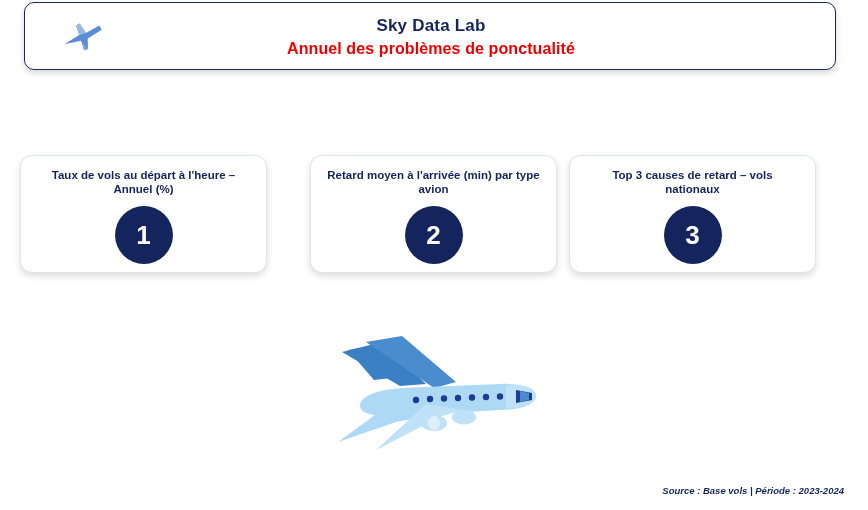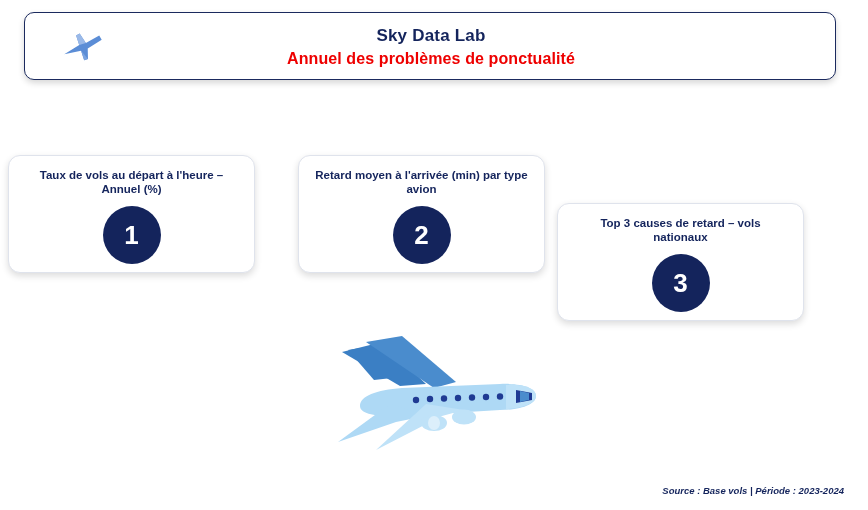--- a/index.html
+++ b/index.html
@@ -12,21 +12,21 @@
     background: #ffffff;
     font-family: "Liberation Sans", sans-serif;
     overflow: hidden;
     position: relative;
   }
 
   
   .header-card {
     position: absolute;
     left: 24px;
-    top: 12px;
+    top: 2px;
     width: 812px;
     height: 68px;
     background: #ffffff;
     border: 1.5px solid #1b2a5e;
     border-radius: 10px;
     box-shadow: 0 3px 6px rgba(0,0,0,0.16);
     box-sizing: border-box;
   }
   .header-plane {
     position: absolute;
@@ -61,41 +61,41 @@
   .header-subtitle {
     font-size: 16px;
     font-weight: bold;
     color: #ee0000;
     letter-spacing: 0.1px;
   }
 
   
   .cards {
     position: absolute;
-    left: 8px;
+    left: 20px;
     top: 155px;
     width: 812px;
     height: 118px;
     padding-left: 25px;
   }
   .card {
     position: absolute;
     top: 0;
     width: 247px;
     height: 118px;
     background: #ffffff;
     border: 1px solid #dfe3ec;
     border-radius: 12px;
     box-shadow: 0 3px 7px rgba(0,0,0,0.14);
     box-sizing: border-box;
     padding: 12px 14px 0 14px;
   }
   .card-1 { left: 0px; }
   .card-2 { left: 290px; }
-  .card-3 { left: 549px; margin-top: 48px; }
+  .card-3 { left: 549px; }
 
   .card-label {
     font-size: 11.5px;
     font-weight: bold;
     color: #14245c;
     text-align: center;
     line-height: 1.25;
     height: 32px;
     display: flex;
     align-items: flex-start;

